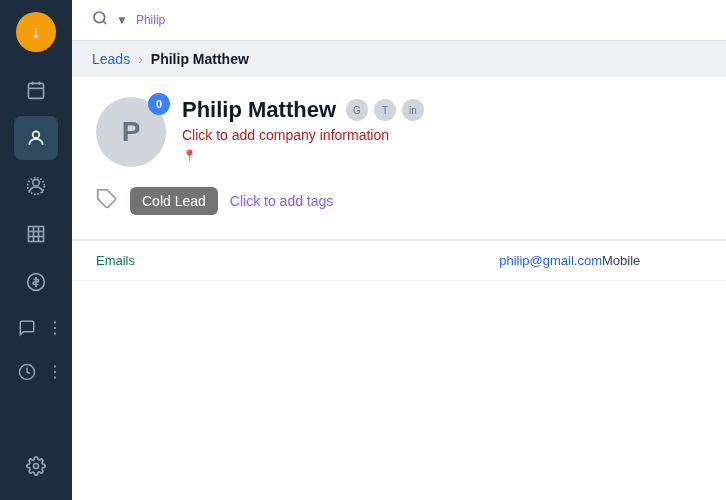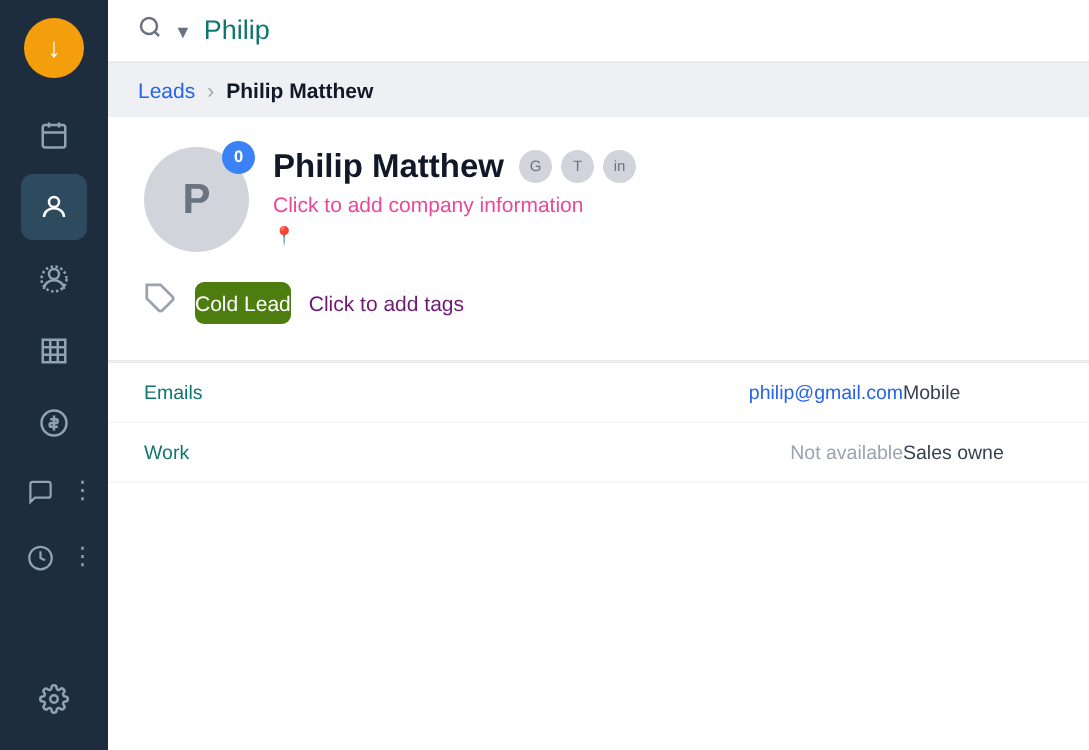--- a/index.html
+++ b/index.html
@@ -60,21 +60,21 @@
     .topbar {
       background: white;
       border-bottom: 1px solid #e5e7eb;
       padding: 10px 20px;
       display: flex;
       align-items: center;
       gap: 8px;
     }
     .search-icon { color: #6b7280; font-size: 16px; }
     .search-dropdown { color: #6b7280; font-size: 12px; }
-    .search-text { color: #0f766e; font-size: 18px; }
+    .search-text { color: #8b5cf6; font-size: 12px; }
 
     
     .breadcrumb {
       background: #eef0f3;
       padding: 10px 20px;
       display: flex;
       align-items: center;
       gap: 8px;
       font-size: 14px;
     }
@@ -125,44 +125,44 @@
       font-size: 22px; font-weight: 700; color: #111827;
     }
     .social-icons { display: flex; gap: 6px; align-items: center; }
     .social-icon {
       width: 22px; height: 22px; border-radius: 50%;
       background: #d1d5db;
       display: flex; align-items: center; justify-content: center;
       font-size: 10px; color: #6b7280;
     }
     .company-placeholder {
-      color: #ec4899; font-size: 14px; margin-bottom: 6px; cursor: pointer;
+      color: #b91c1c; font-size: 14px; margin-bottom: 6px; cursor: pointer;
     }
     .location-row {
       display: flex; align-items: center; gap: 6px;
       color: #9ca3af; font-size: 13px; cursor: pointer;
     }
     .location-icon { font-size: 12px; }
 
     
     .tags-area {
       display: flex; align-items: center; gap: 12px;
       padding: 4px 0;
     }
     .tag-icon { color: #9ca3af; font-size: 20px; }
     .cold-lead-badge {
-      background: #4d7c0f;
+      background: #737373;
       color: white;
-      padding: 6px 0;
+      padding: 6px 12px;
       border-radius: 6px;
       font-size: 14px;
       font-weight: 500;
       cursor: pointer;
     }
-    .add-tags-placeholder { color: #701a75; font-size: 14px; cursor: pointer; }
+    .add-tags-placeholder { color: #8b5cf6; font-size: 14px; cursor: pointer; }
 
     
     .info-table {
       background: white;
       border-top: 1px solid #e5e7eb;
       flex: 1;
     }
     .info-row {
       display: flex;
       align-items: center;
@@ -316,20 +316,15 @@
       <span class="add-tags-placeholder">Click to add tags</span>
     </div>
   </div>
 
   <div class="info-table">
     <div class="info-row">
       <span class="info-label">Emails</span>
       <span class="info-value link">philip@gmail.com</span>
       <span class="info-right-label">Mobile</span>
     </div>
-    <div class="info-row">
-      <span class="info-label">Work</span>
-      <span class="info-value muted">Not available</span>
-      <span class="info-right-label">Sales owne</span>
-    </div>
   </div>
 
 </div>
 
 </body></html>

